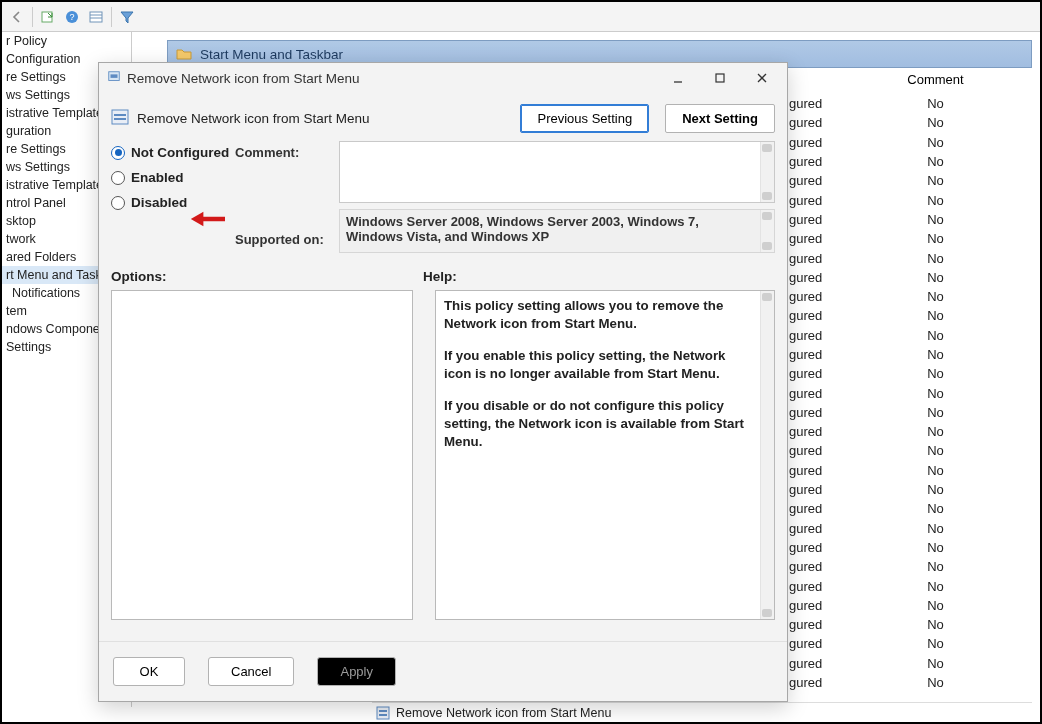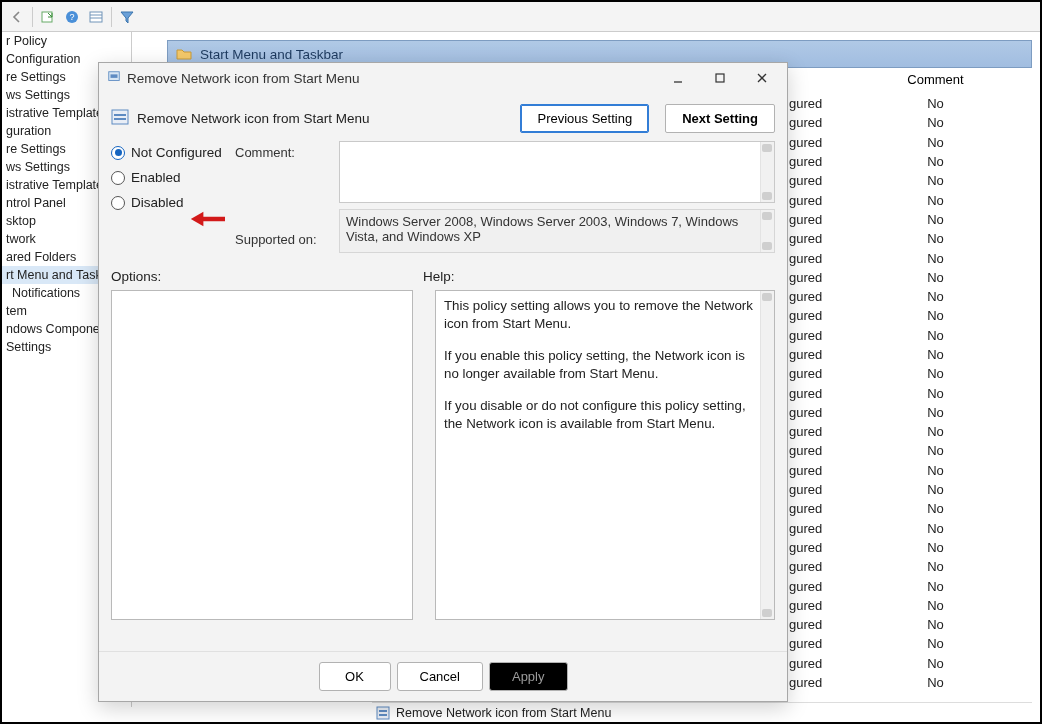--- a/index.html
+++ b/index.html
@@ -143,20 +143,21 @@
       cursor: pointer;
       border-radius: 2px;
     }
     .navbtn.primary { border-color: #327dd6; box-shadow: inset 0 0 0 1px #327dd6; }
     .navbtn + .navbtn { margin-left: 8px; font-weight: bold; }
 
     .dialog-body {
       position: absolute;
       left: 0; right: 0; top: 78px; bottom: 50px;
       padding: 0 12px;
+      font-weight: bold;
     }
 
     .top-grid {
       display: grid;
       grid-template-columns: 120px 100px 1fr;
       gap: 4px 4px;
       align-items: start;
     }
     .radio-col { display:flex; flex-direction:column; gap:10px; padding-top:4px; }
     .radio-row { display:flex; align-items:center; gap:6px; font-size:13.5px; cursor:default; }
@@ -201,23 +202,23 @@
     .pane.help p { margin-bottom: 14px; line-height:1.35; }
 
     .arrow {
       position:absolute;
       left: 78px; top: 68px;
       width: 36px; height: 20px;
       pointer-events: none;
     }
 
     .dialog-footer {
-      position:absolute; left:0; right:0; bottom:0; height:50px;
-      display:flex; align-items:center; justify-content:center;
-      gap:6px; padding:0 14px;
+      position:absolute; left:0; right:0; bottom:0; height:60px;
+      display:flex; align-items:center; justify-content:flex-start;
+      gap:23px; padding:0 14px;
       border-top: 1px solid #e0e0e0;
     }
     .fbtn {
       border:1px solid #b2b2b2; background:#fff; border-radius:3px;
       padding:6px 22px; font-size:13px; cursor:pointer;
       min-width:72px;
     }
     .fbtn.disabled { color:#9b9b9b; background:#000000; cursor:default; }
 
   </style>

